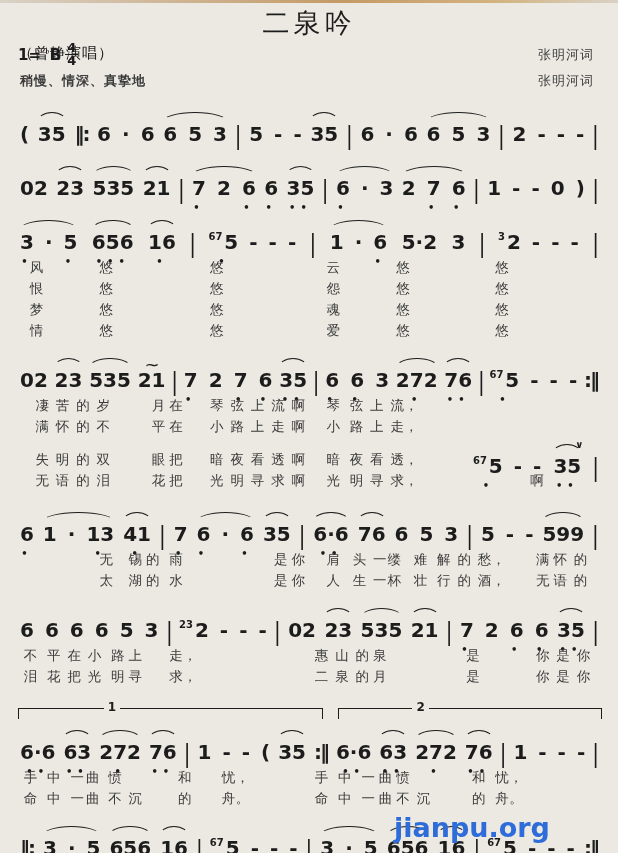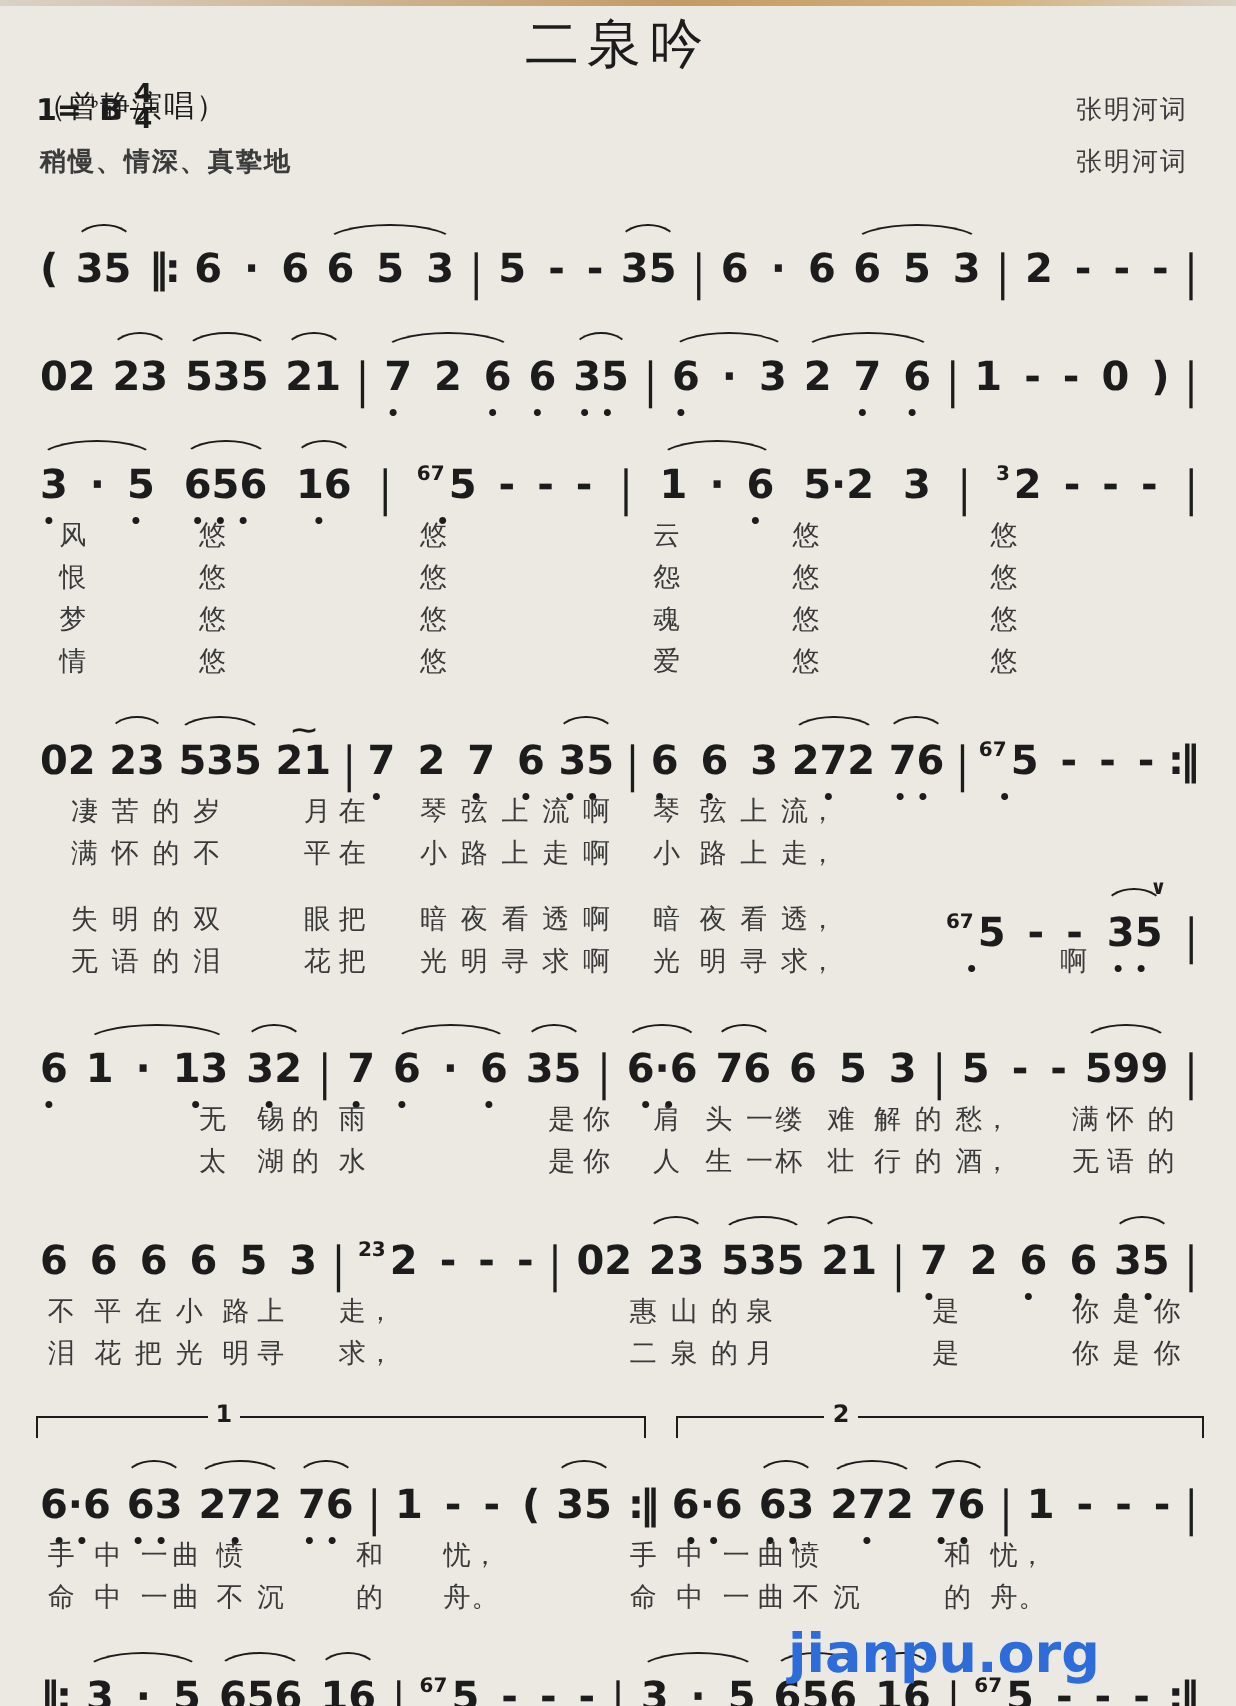--- a/index.html
+++ b/index.html
@@ -429,21 +429,21 @@
         <div class="notes">
           <span class="grp">
             <span class="tok"><span class="n">6</span><span class="dts">•</span></span>
           </span>
           <span class="grp a">
             <span class="tok"><span class="n">1</span></span>
             <span class="tok"><span class="n">·</span></span>
             <span class="tok u-wrap"><span class="n u1">13</span><span class="dts">•</span></span>
           </span>
           <span class="grp a">
-            <span class="tok u-wrap"><span class="n u1">32</span><span class="dts">•</span></span>
+            <span class="tok u-wrap"><span class="n u1">41</span><span class="dts">•</span></span>
           </span>
           <span class="grp">
             <span class="tok bl"><span class="n">|</span></span>
           </span>
           <span class="grp">
             <span class="tok u-wrap"><span class="n u1">7</span><span class="dts">•</span></span>
           </span>
           <span class="grp a">
             <span class="tok"><span class="n">6</span><span class="dts">•</span></span>
             <span class="tok"><span class="n">·</span></span>

